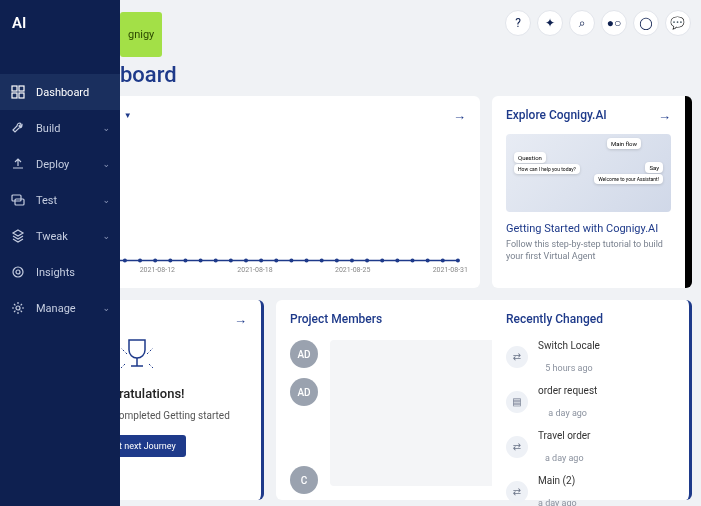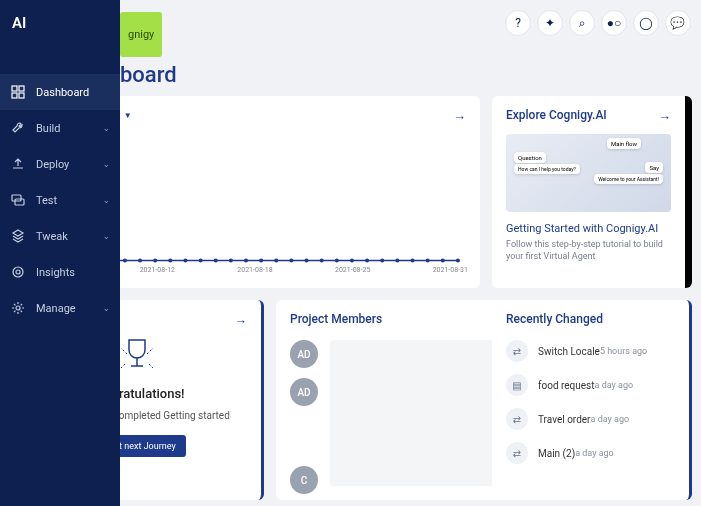--- a/index.html
+++ b/index.html
@@ -53,21 +53,21 @@
 .members-arrow { position: absolute; right: 14px; top: 12px; color: #1e3a8a; font-size: 13px; }
 .avatars { margin-top: 14px; display: flex; flex-direction: column; gap: 10px; }
 .avatar { width: 28px; height: 28px; border-radius: 50%; background: #9aa2af; color: #fff; font-size: 10px; display: flex; align-items: center; justify-content: center; font-weight: 500; }
 .member-placeholder { position: absolute; left: 54px; top: 40px; right: 14px; bottom: 14px; background: #f4f5f7; border-radius: 4px; }
 
 .recent-card { left: 480px; top: 204px; width: 200px; height: 200px; border-right: 3px solid #1e3a8a; }
 .recent-title { font-size: 12px; color: #1e3a8a; font-weight: 500; }
 .recent-list { margin-top: 14px; display: flex; flex-direction: column; gap: 12px; }
 .recent-item { display: flex; align-items: center; gap: 10px; }
 .recent-icon { width: 22px; height: 22px; border-radius: 50%; background: #eef1f6; display: flex; align-items: center; justify-content: center; font-size: 10px; color: #6b7488; }
-.recent-text { display: flex; flex-direction: row; }
+.recent-text { display: flex; flex-direction: column; gap: 12px; }
 .recent-name { font-size: 10px; color: #333; }
 .recent-time { font-size: 9px; color: #8a919e; text-align: center; }
 </style>
 </head>
 <body>
 
 <div class="sidebar">
   <div class="logo">AI</div>
   <div class="nav">
     <div class="nav-item active">
@@ -264,21 +264,21 @@
       <div class="recent-item">
         <div class="recent-icon">⇄</div>
         <div class="recent-text">
           <span class="recent-name">Switch Locale</span>
           <span class="recent-time">5 hours ago</span>
         </div>
       </div>
       <div class="recent-item">
         <div class="recent-icon">▤</div>
         <div class="recent-text">
-          <span class="recent-name">food request</span>
+          <span class="recent-name">order request</span>
           <span class="recent-time">a day ago</span>
         </div>
       </div>
       <div class="recent-item">
         <div class="recent-icon">⇄</div>
         <div class="recent-text">
           <span class="recent-name">Travel order</span>
           <span class="recent-time">a day ago</span>
         </div>
       </div>

